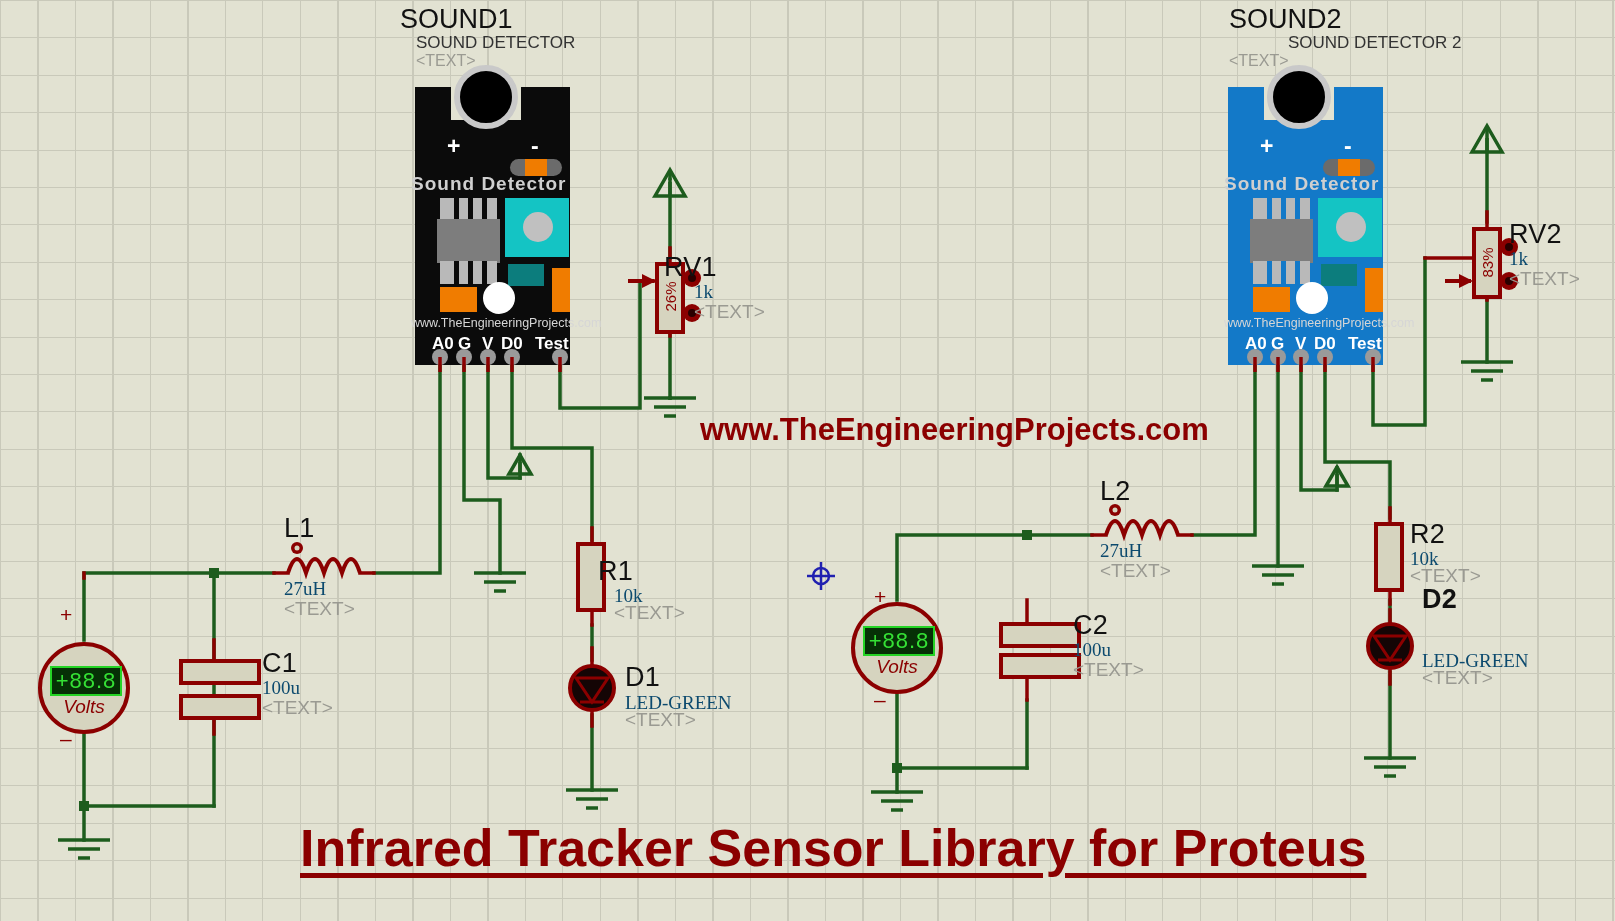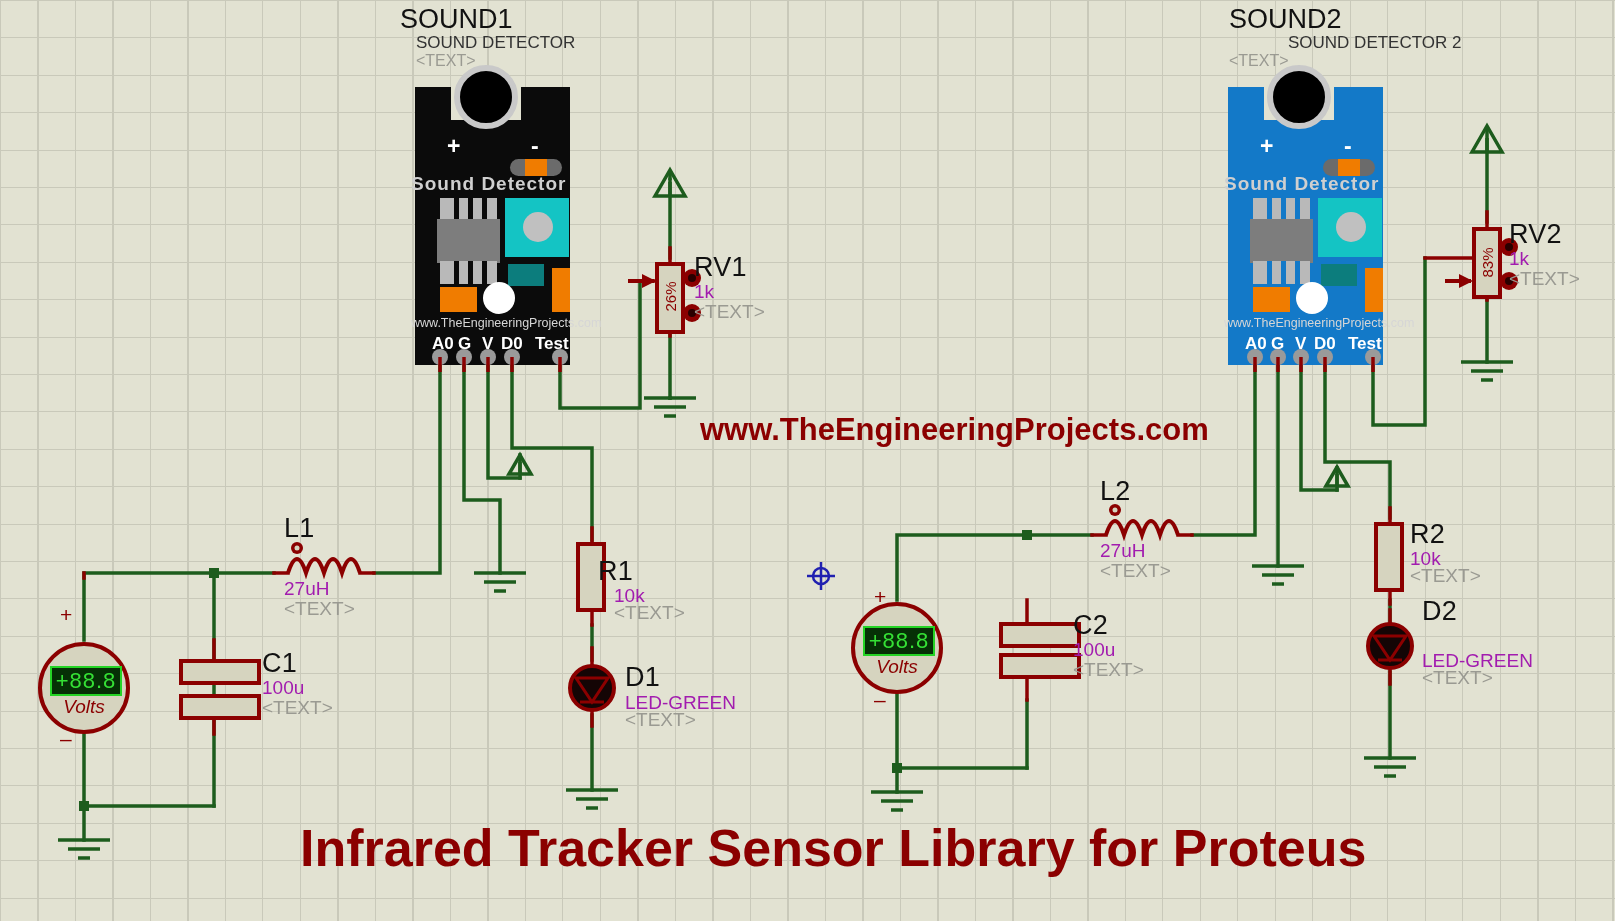--- a/index.html
+++ b/index.html
@@ -12,29 +12,29 @@
   #canvas{
     position:absolute;left:0;top:0;width:1615px;height:921px;
     background-color:#e2e2d2;
     background-image:
       repeating-linear-gradient(to right, #c9c9ba 0 1px, transparent 1px 37.5px),
       repeating-linear-gradient(to bottom, #c9c9ba 0 1px, transparent 1px 37.4px);
   }
   svg.layer{position:absolute;left:0;top:0;width:1615px;height:921px;overflow:visible;}
   .txt{position:absolute;white-space:nowrap;font-family:"Liberation Sans",sans-serif;}
   .ref{font-size:27px;color:#111;letter-spacing:.2px;}
-  .val{font-size:19px;color:#a21caf;}
+  .val{font-size:19px;color:#0c4a6e;font-family:Liberation Serif, serif;}
   .ghost{font-size:19px;color:#9a9a92;}
   .hdr{font-size:27px;color:#111;}
   .sub{font-size:17px;color:#333;}
   .brand{position:absolute;white-space:nowrap;color:#8b0000;font-weight:bold;
          font-family:"Liberation Sans",sans-serif;}
   .title{position:absolute;white-space:nowrap;color:#8b0000;font-weight:bold;
          font-size:52px;font-family:"Liberation Sans",sans-serif;
-         text-underline-offset:7px;}
+         text-decoration:underline;text-underline-offset:7px;}
   .pot-pct{position:absolute;color:#8b0000;font-size:15px;
            transform:rotate(-90deg);transform-origin:center center;white-space:nowrap;}
   .meter-lcd{position:absolute;background:#063006;border:2px solid #25d425;
              color:#35e035;font-size:22px;text-align:center;
              font-family:"Liberation Sans",sans-serif;letter-spacing:1px;}
   .meter-cap{position:absolute;color:#8b0000;font-style:italic;font-size:19px;
              text-align:center;width:100%;}
   .pmark{position:absolute;color:#8b0000;font-size:21px;}
   .pinlbl{position:absolute;color:#ffffff;font-weight:bold;font-size:17px;}
   .modname{position:absolute;color:#cfcfcf;font-weight:bold;font-size:19px;letter-spacing:1px;}
@@ -377,21 +377,21 @@
 </svg>
 
 <span class="txt hdr" style="left:400px;top:4px;">SOUND1</span>
 <span class="txt sub" style="left:416px;top:33px;">SOUND DETECTOR</span>
 <span class="txt ghost" style="left:416px;top:52px;font-size:16px;">&lt;TEXT&gt;</span>
 
 <span class="txt hdr" style="left:1229px;top:4px;">SOUND2</span>
 <span class="txt sub" style="left:1288px;top:33px;">SOUND DETECTOR 2</span>
 <span class="txt ghost" style="left:1229px;top:52px;font-size:16px;">&lt;TEXT&gt;</span>
 
-<span class="txt ref" style="left:694px;top:252px;">RV1</span>
+<span class="txt ref" style="left:664px;top:252px;">RV1</span>
 <span class="txt val" style="left:694px;top:281px;">1k</span>
 <span class="txt ghost" style="left:694px;top:301px;">&lt;TEXT&gt;</span>
 <span class="pot-pct" style="left:656px;top:289px;width:28px;text-align:center;">26%</span>
 
 <span class="txt ref" style="left:1509px;top:219px;">RV2</span>
 <span class="txt val" style="left:1509px;top:248px;">1k</span>
 <span class="txt ghost" style="left:1509px;top:268px;">&lt;TEXT&gt;</span>
 <span class="pot-pct" style="left:1473px;top:255px;width:28px;text-align:center;">83%</span>
 
 <span class="txt ref" style="left:284px;top:513px;">L1</span>
@@ -415,21 +415,21 @@
 <span class="txt ghost" style="left:614px;top:602px;">&lt;TEXT&gt;</span>
 
 <span class="txt ref" style="left:1410px;top:519px;">R2</span>
 <span class="txt val" style="left:1410px;top:548px;">10k</span>
 <span class="txt ghost" style="left:1410px;top:565px;">&lt;TEXT&gt;</span>
 
 <span class="txt ref" style="left:625px;top:662px;">D1</span>
 <span class="txt val" style="left:625px;top:692px;">LED-GREEN</span>
 <span class="txt ghost" style="left:625px;top:709px;">&lt;TEXT&gt;</span>
 
-<span class="txt ref" style="left:1422px;top:596px;">D2</span>
+<span class="txt ref" style="left:1422px;top:584px;font-weight:bold;">D2</span>
 <span class="txt val" style="left:1422px;top:650px;">LED-GREEN</span>
 <span class="txt ghost" style="left:1422px;top:667px;">&lt;TEXT&gt;</span>
 
 <div style="position:absolute;left:40px;top:644px;width:88px;height:88px;">
   <div class="meter-lcd" style="left:10px;top:22px;width:68px;height:26px;line-height:26px;">+88.8</div>
   <div class="meter-cap" style="left:0;top:52px;">Volts</div>
 </div>
 <span class="pmark" style="left:60px;top:603px;">+</span>
 <span class="pmark" style="left:60px;top:727px;">–</span>
 

